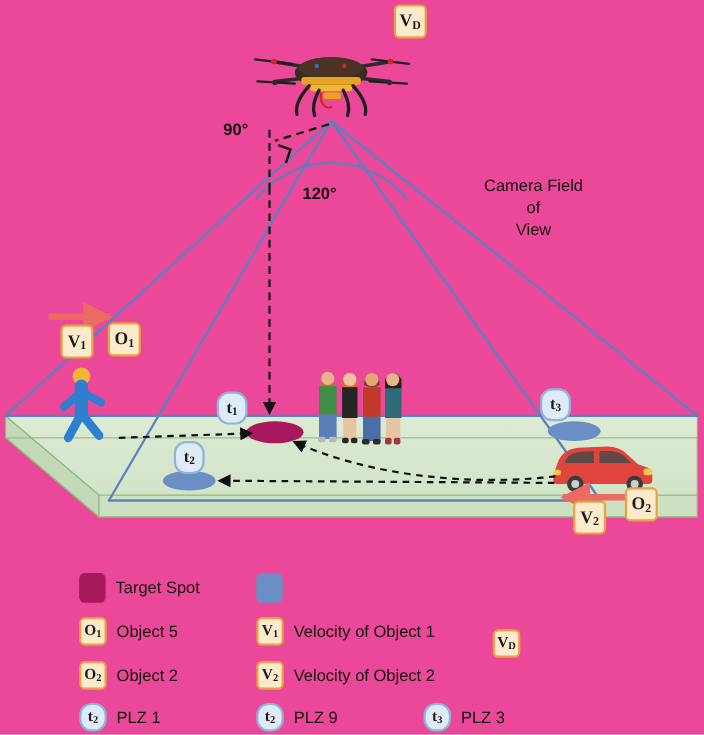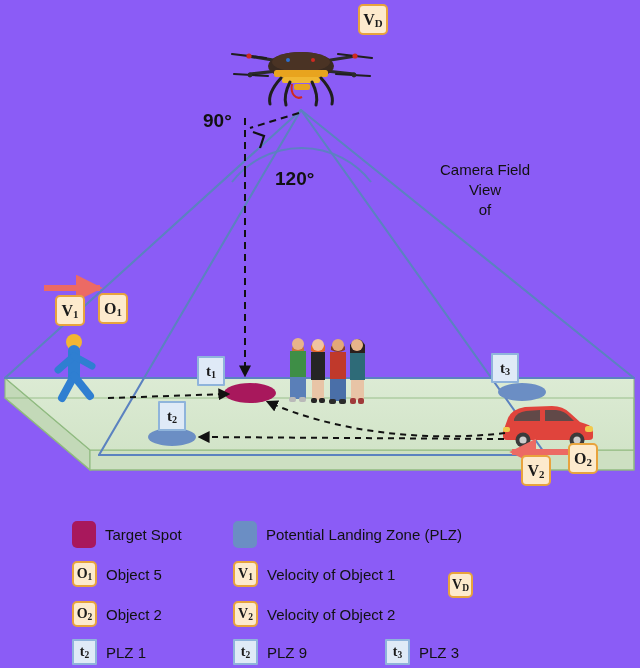--- a/index.html
+++ b/index.html
@@ -8,21 +8,21 @@
     padding: 0;
     background: #ffffff;
   }
   body {
     font-family: "Liberation Sans", sans-serif;
   }
   #stage {
     position: relative;
     width: 640px;
     height: 668px;
-    background: #8b5cf6;
+    background: #ec4899;
     overflow: hidden;
   }
   #scene-svg {
     position: absolute;
     left: 0;
     top: 0;
     width: 640px;
     height: 668px;
   }
 
@@ -41,42 +41,42 @@
   }
   .badge-orange {
     background: #fdeacd;
     border: 2px solid #e8a33d;
     border-radius: 5px;
     color: #1a1a1a;
   }
   .badge-blue {
     background: #dfeaf7;
     border: 2px solid #8fb4db;
-    border-radius: 1px;
+    border-radius: 11px;
     color: #1a1a1a;
   }
   .badge sub {
     font-size: 0.68em;
     vertical-align: baseline;
     position: relative;
     top: 0.25em;
     line-height: 1;
   }
 
   
   .txt {
     position: absolute;
     color: #111111;
     white-space: nowrap;
     user-select: none;
   }
   .angle-label {
     font-family: "Liberation Sans", sans-serif;
     font-weight: bold;
-    font-size: 19px;
+    font-size: 15px;
   }
   .cfov {
     font-family: "Liberation Sans", sans-serif;
     font-size: 15px;
     text-align: center;
     line-height: 1.32;
     white-space: normal;
     width: 130px;
   }
 
@@ -329,33 +329,32 @@
   <div class="badge badge-blue" style="left:491px; top:353px; width:28px; height:30px; font-size:15px;">
     <span><span>t</span><sub>3</sub></span>
   </div>
 
   <div class="txt angle-label" style="left:203px; top:110px;">90°</div>
 
   <div class="txt angle-label" style="left:275px; top:168px;">120°</div>
 
   <div class="txt cfov" style="left:420px; top:160px;">
     <div>Camera Field</div>
+    <div>of</div>
     <div>View</div>
-    <div>of</div>
   </div>
 
   <div id="legend">
 
     <div class="lg-item" style="left:72px; top:16px;">
       <span class="lg-swatch" style="background:#a8185c;"></span>
       <span class="lg-text">Target Spot</span>
     </div>
     <div class="lg-item" style="left:233px; top:16px;">
       <span class="lg-swatch" style="background:#6b8ec4;"></span>
-      <span class="lg-text">Potential Landing Zone (PLZ)</span>
     </div>
 
     <div class="lg-item" style="left:72px; top:56px;">
       <span class="lg-badge badge-orange">
         <span><span>O</span><sub>1</sub></span>
       </span>
       <span class="lg-text">Object 5</span>
     </div>
     <div class="lg-item" style="left:233px; top:56px;">
       <span class="lg-badge badge-orange">

